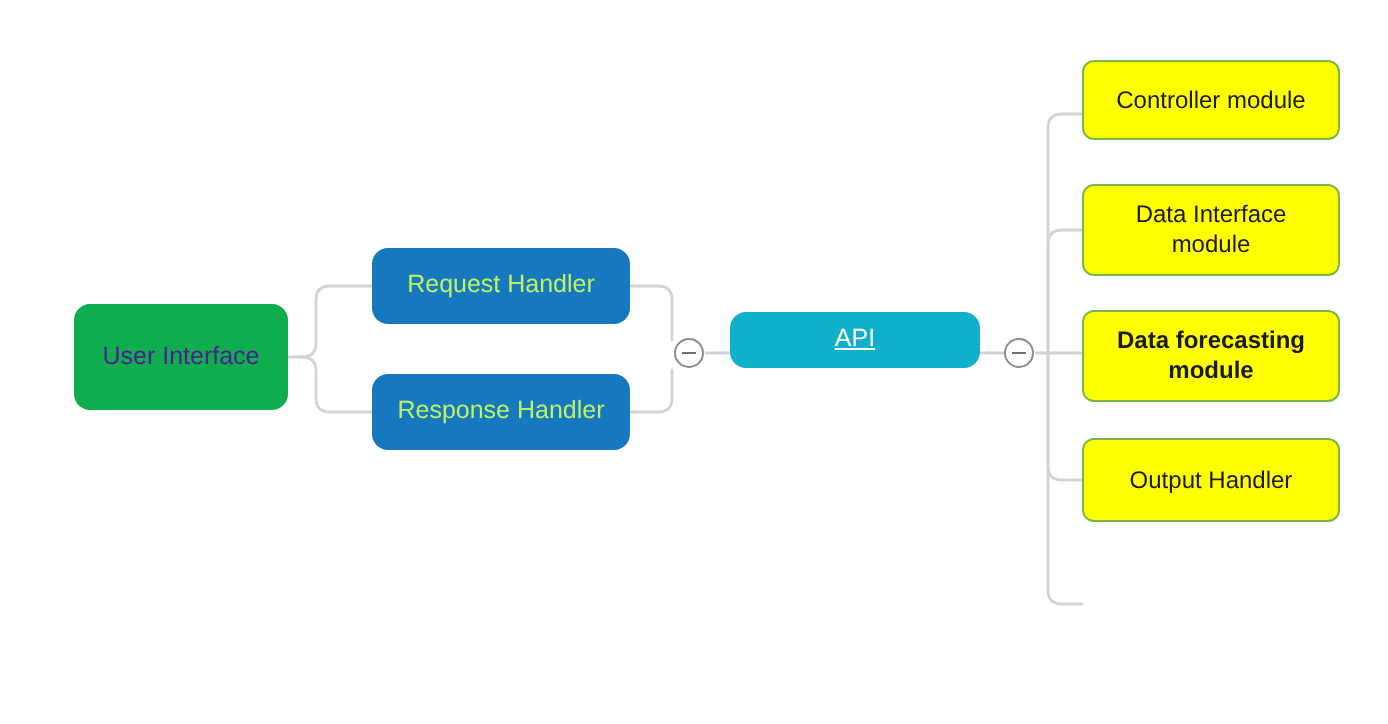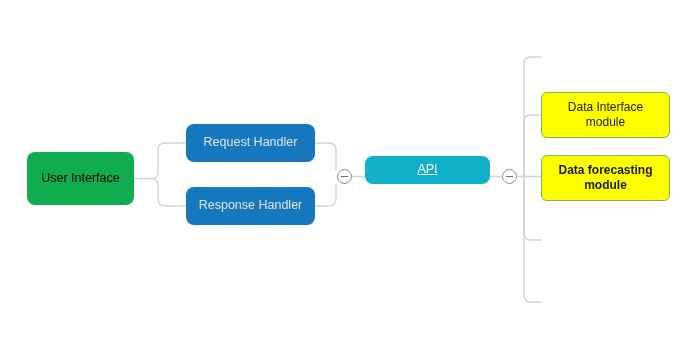--- a/index.html
+++ b/index.html
@@ -32,27 +32,28 @@
     align-items: center;
     justify-content: center;
     text-align: center;
     border-radius: 7px;
     line-height: 1.22;
     white-space: pre-line;
     padding: 2px 6px;
   }
   .node-root {
     background: #0fad4e;
-    color: #000000;
+    color: #4c1d95;
     font-size: 12.5px;
     border-radius: 8px;
+    margin-left: 10px;
   }
   .node-blue {
     background: #1678be;
-    color: #e5e5e5;
+    color: #bef264;
     font-size: 12.5px;
     border-radius: 8px;
   }
   .node-api {
     background: #10b0cb;
     color: #ffffff;
     font-size: 12.5px;
     border-radius: 8px;
   }
   .node-yellow {
@@ -119,22 +120,24 @@
   <div class="node node-blue" style="left:186px; top:124px; width:129px; height:38px;">Request Handler</div>
 
   <div class="node node-blue" style="left:186px; top:187px; width:129px; height:38px;">Response Handler</div>
 
   <div class="toggle" style="left:337px; top:169px;"></div>
 
   <div class="node node-api" style="left:365px; top:156px; width:125px; height:28px;text-decoration:underline;">API</div>
 
   <div class="toggle" style="left:502px; top:169px;"></div>
 
+  <div class="node node-yellow" style="left:541px; top:30px; width:129px; height:40px;">Controller module</div>
 
   <div class="node node-yellow" style="left:541px; top:92px; width:129px; height:46px;">Data Interface
 module</div>
 
   <div class="node node-yellow" style="left:541px; top:155px; width:129px; height:46px;font-weight:bold;">Data forecasting
 module</div>
 
+  <div class="node node-yellow" style="left:541px; top:219px; width:129px; height:42px;">Output Handler</div>
 
 
 </div>
 
 </body></html>

